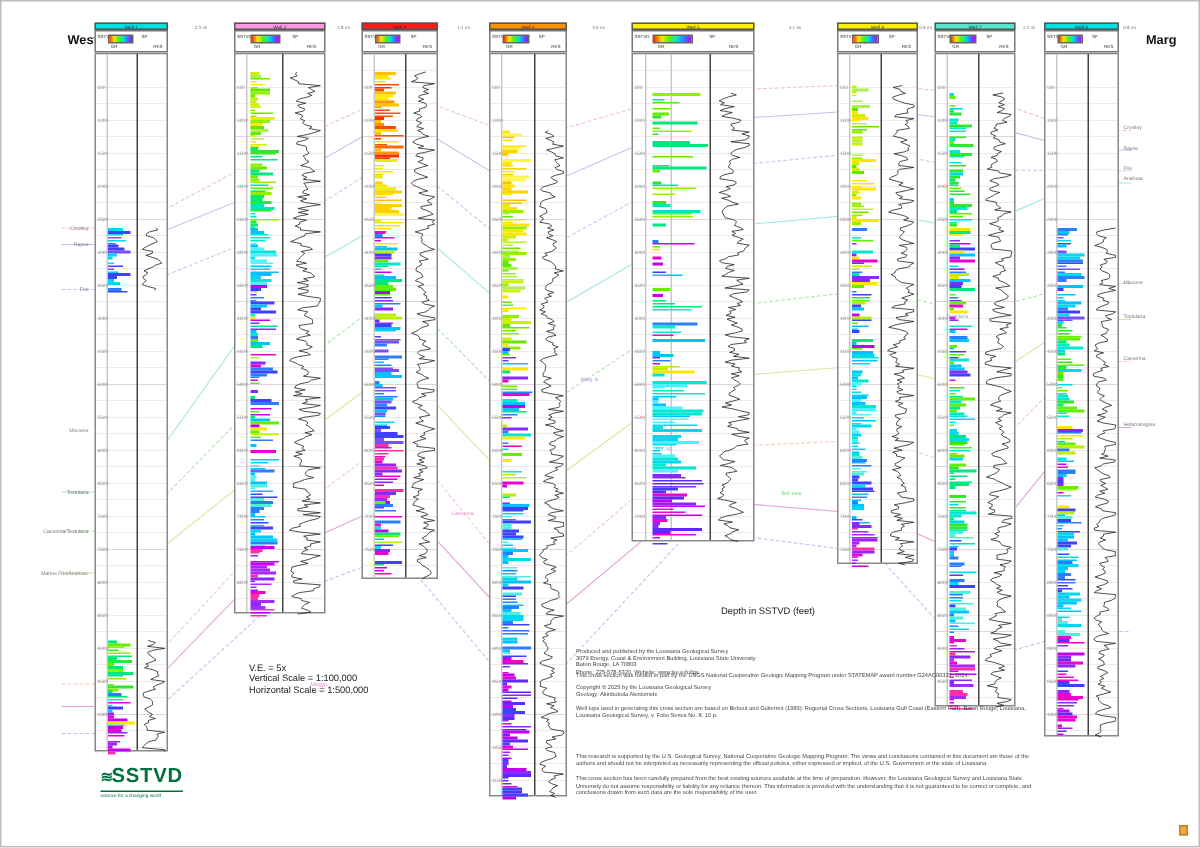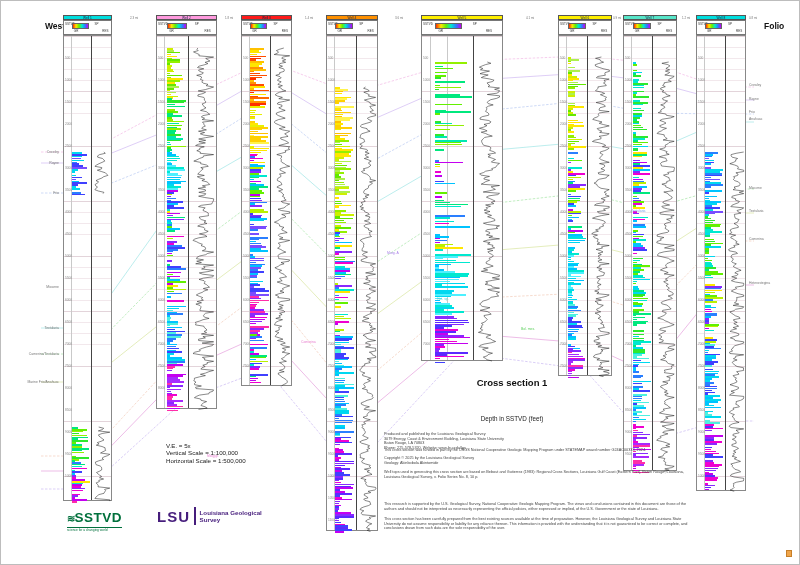--- a/index.html
+++ b/index.html
@@ -36,21 +36,21 @@
   .lsu-bar{width:1.6px;height:18px;background:#461D7C;margin:0 4px;}
   .lsu-name{font-size:6.2px;font-weight:bold;line-height:7px;}
   .corner-mark{left:785px;top:549px;width:6px;height:7px;background:#f0a54a;border:0.7px solid #c77f28;box-sizing:border-box;}
 </style>
 </head>
 <body>
 
 <div id="page">
 
   <div class="abs welllabel" style="left:44px;top:20px;">West</div>
-  <div class="abs welllabel" style="left:763px;top:20px;">Folio</div>
+  <div class="abs welllabel" style="left:763px;top:20px;">Marg</div>
 
   <svg id="corr-overlay" class="abs" style="left:0;top:0;" width="798" height="563">
       <polyline points="40,151 86,151 185,98 265,60 350,92 460,60 583,55 648,62 719,86 753,86" fill="none" stroke="#e87fd0" stroke-width="0.7" opacity="0.55" stroke-dasharray="2.5,1.5"></polyline>
       <polyline points="40,162 86,162 185,122 265,76 350,128 460,80 583,72 648,80 719,99 753,99" fill="none" stroke="#a87fe8" stroke-width="0.7" opacity="0.55"></polyline>
       <polyline points="40,192 86,192 185,152 265,102 350,172 460,112 583,100 648,112 719,113 753,113" fill="none" stroke="#7f9fe8" stroke-width="0.7" opacity="0.55" stroke-dasharray="2.5,1.5"></polyline>
       <polyline points="40,327 86,327 185,188 265,142 350,216 460,152 583,141 648,152 719,121 753,121" fill="none" stroke="#4fd0d0" stroke-width="0.7" opacity="0.55"></polyline>
       <polyline points="40,353 86,353 185,252 265,192 350,278 460,206 583,192 648,208 719,188 753,188" fill="none" stroke="#5fd05f" stroke-width="0.7" opacity="0.55" stroke-dasharray="2.5,1.5"></polyline>
       <polyline points="40,381 86,381 185,302 265,242 350,332 460,252 583,242 648,258 719,212 753,212" fill="none" stroke="#b8d04f" stroke-width="0.7" opacity="0.55"></polyline>
       <polyline points="40,455 86,455 185,348 265,288 350,392 460,298 583,292 648,312 719,240 753,240" fill="none" stroke="#e8a07f" stroke-width="0.7" opacity="0.55" stroke-dasharray="2.5,1.5"></polyline>
       <polyline points="40,470 86,470 185,368 265,332 350,424 460,332 583,342 648,372 719,284 753,284" fill="none" stroke="#d050c0" stroke-width="0.7" opacity="0.55"></polyline>
@@ -1583,21 +1583,20 @@
       <div class="fmright" style="left: 748px; top: 280px;">Heterostegina</div>
       <div class="floatlbl" style="left: 300px; top: 339px; color: rgb(232, 127, 208);">Camerina</div>
       <div class="floatlbl" style="left: 436px; top: 296px; color: rgb(79, 208, 208);">Het. sp.</div>
       <div class="floatlbl" style="left: 386px; top: 250px; color: rgb(168, 127, 232);">Marg. A</div>
       <div class="floatlbl" style="left: 520px; top: 326px; color: rgb(95, 208, 95);">Bol. mex.</div>
       <div class="floatlbl" style="left: 206px; top: 453px; color: rgb(232, 127, 208);">Miogyp.</div>
       <div class="floatlbl" style="left: 630px; top: 208px; color: rgb(127, 159, 232);">Textularia</div>
     </div>
 
   <div class="abs titleblock">
-    <div class="xs-title">Cross section 1</div>
     <div class="xs-sub">Depth in SSTVD (feet)</div>
   </div>
 
   <div class="abs scaleblock">
     <div>V.E. = 5x</div>
     <div>Vertical Scale = 1:100,000</div>
     <div>Horizontal Scale = 1:500,000</div>
   </div>
 
   <div class="abs credits" id="credits-block">
@@ -1618,23 +1617,15 @@
 
   <div class="smallpara" style="left:383px;top:516px;width:312px;">This cross section has been carefully prepared from the best existing sources available at the time of preparation. However, the Louisiana Geological Survey and Louisiana State University do not assume responsibility or liability for any reliance thereon. This information is provided with the understanding that it is not guaranteed to be correct or complete, and conclusions drawn from such data are the sole responsibility of the user.</div>
 
   <div class="abs usgs-wrap">
     <div>
       <span class="usgs-waves">≋</span><span class="usgs-text">SSTVD</span>
     </div>
     <div class="usgs-tag">science for a changing world</div>
   </div>
 
-  <div class="abs lsu-wrap">
-    <span class="lsu-text">LSU</span>
-    <span class="lsu-bar"></span>
-    <span class="lsu-name">
-      <div>Louisiana Geological</div>
-      <div>Survey</div>
-    </span>
-  </div>
 
   <div class="abs corner-mark"></div>
 </div>
 
 </body></html>

